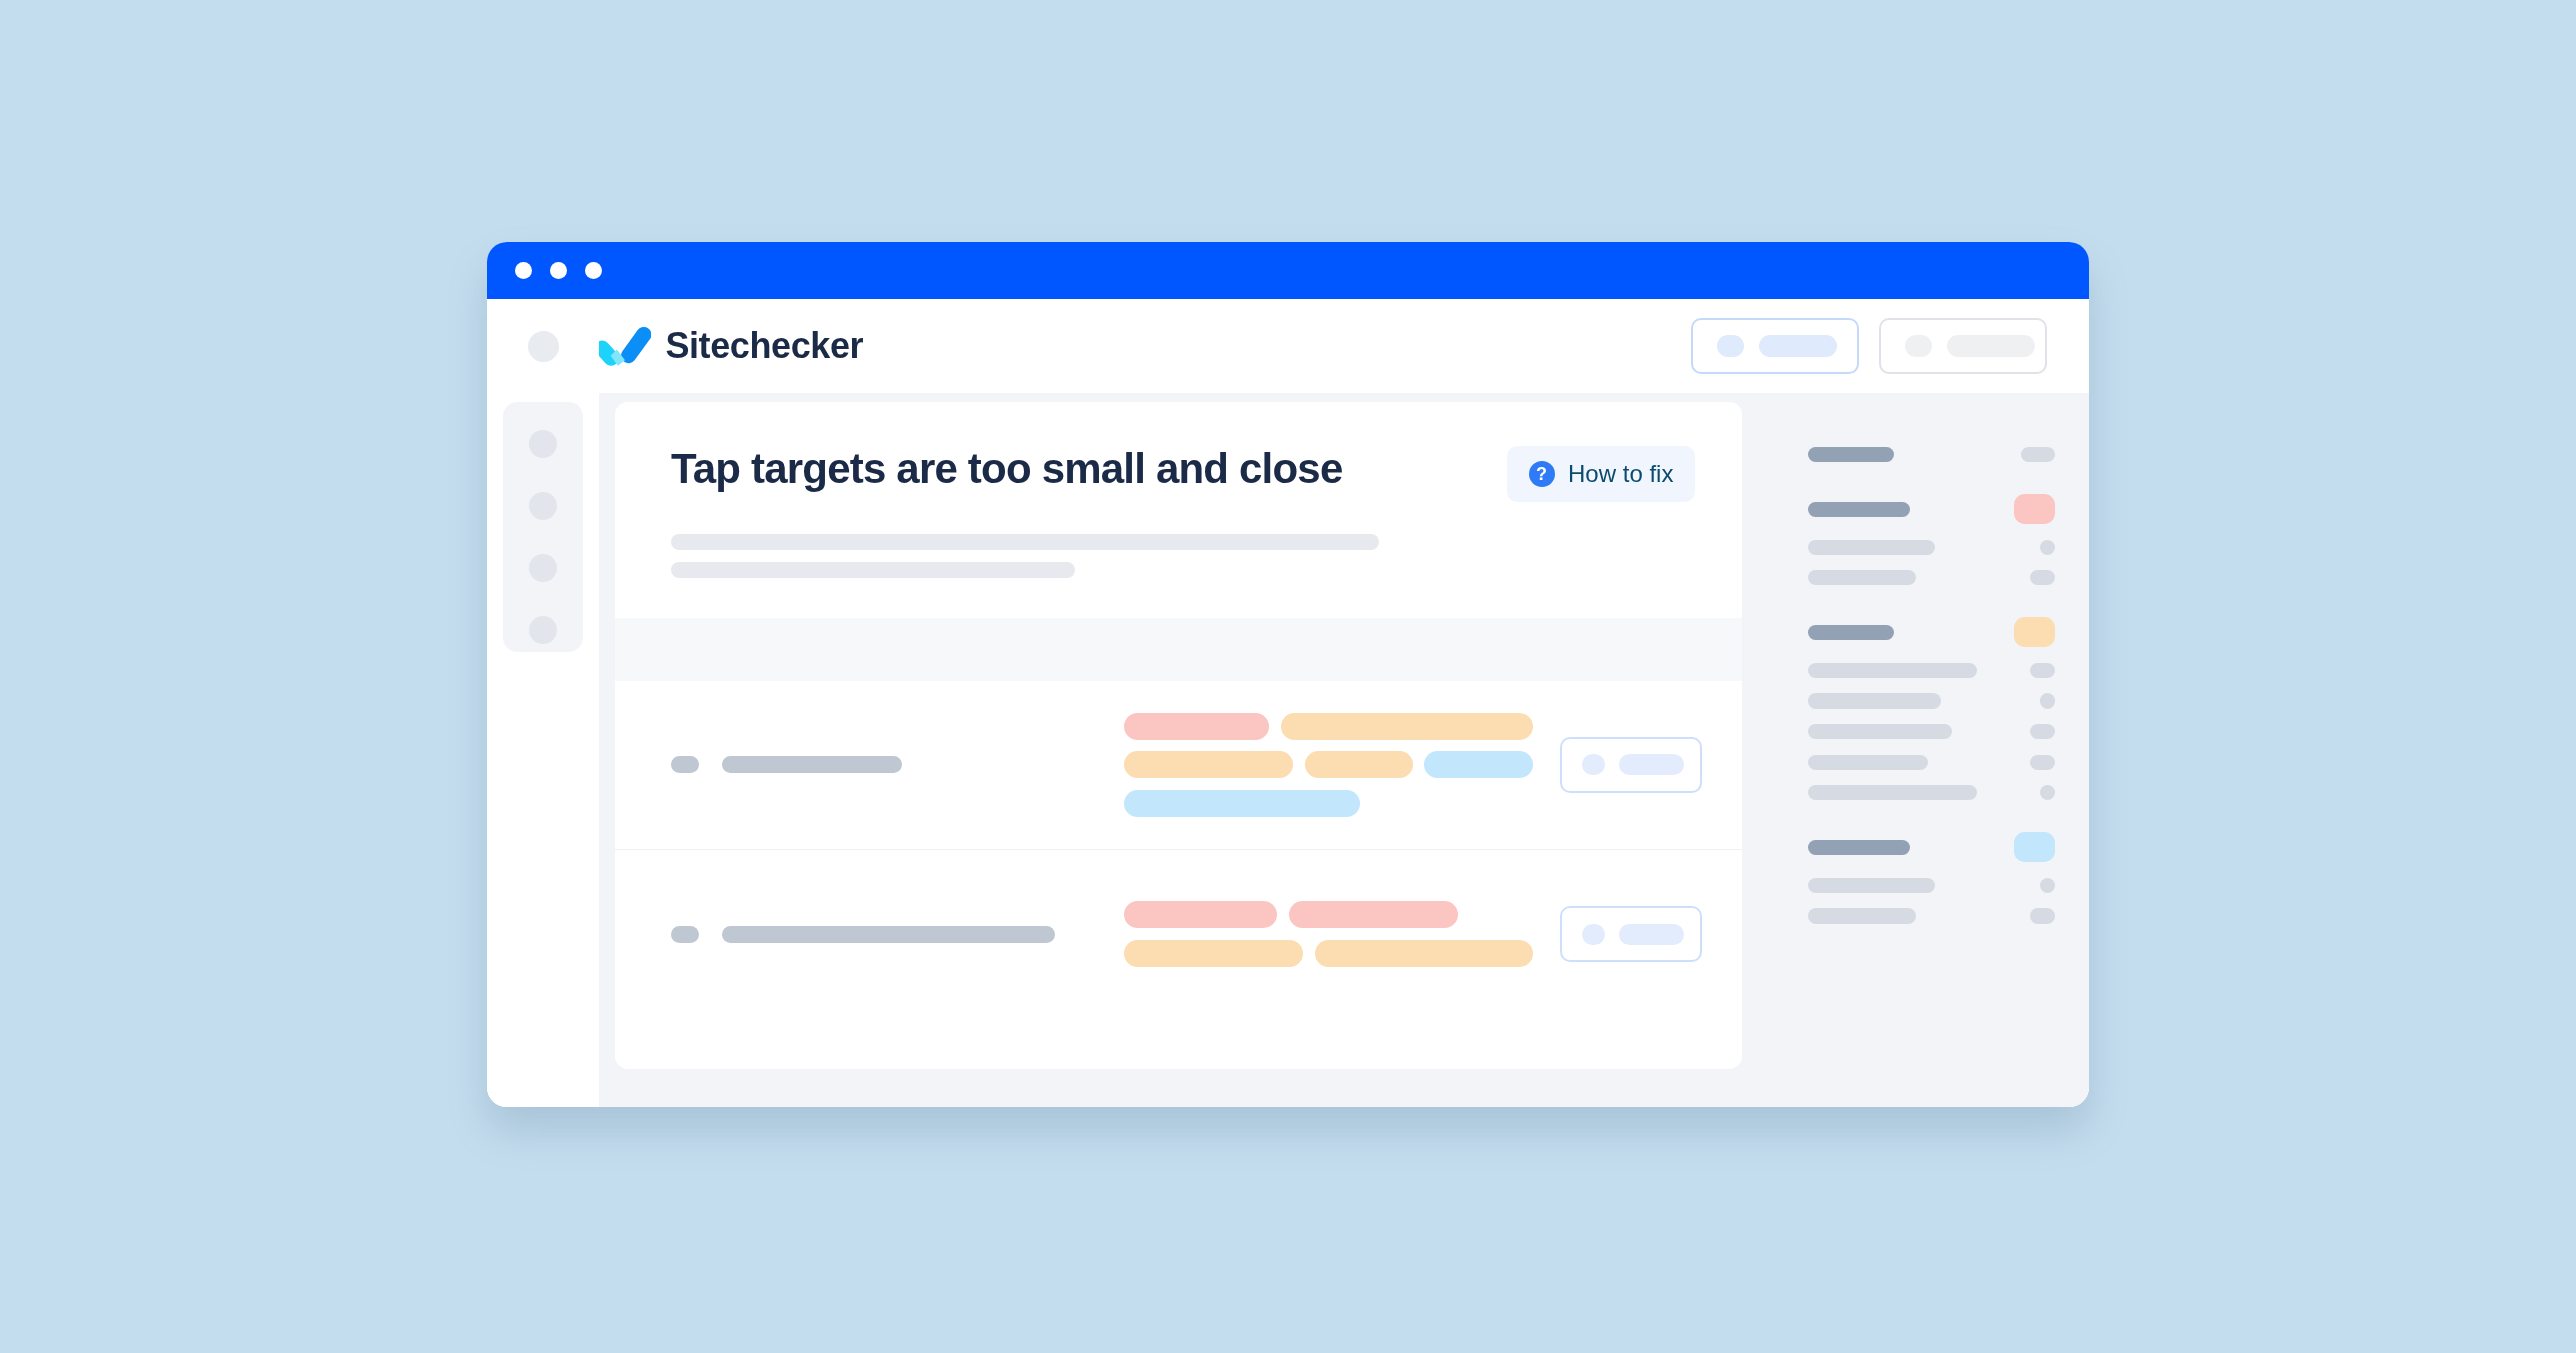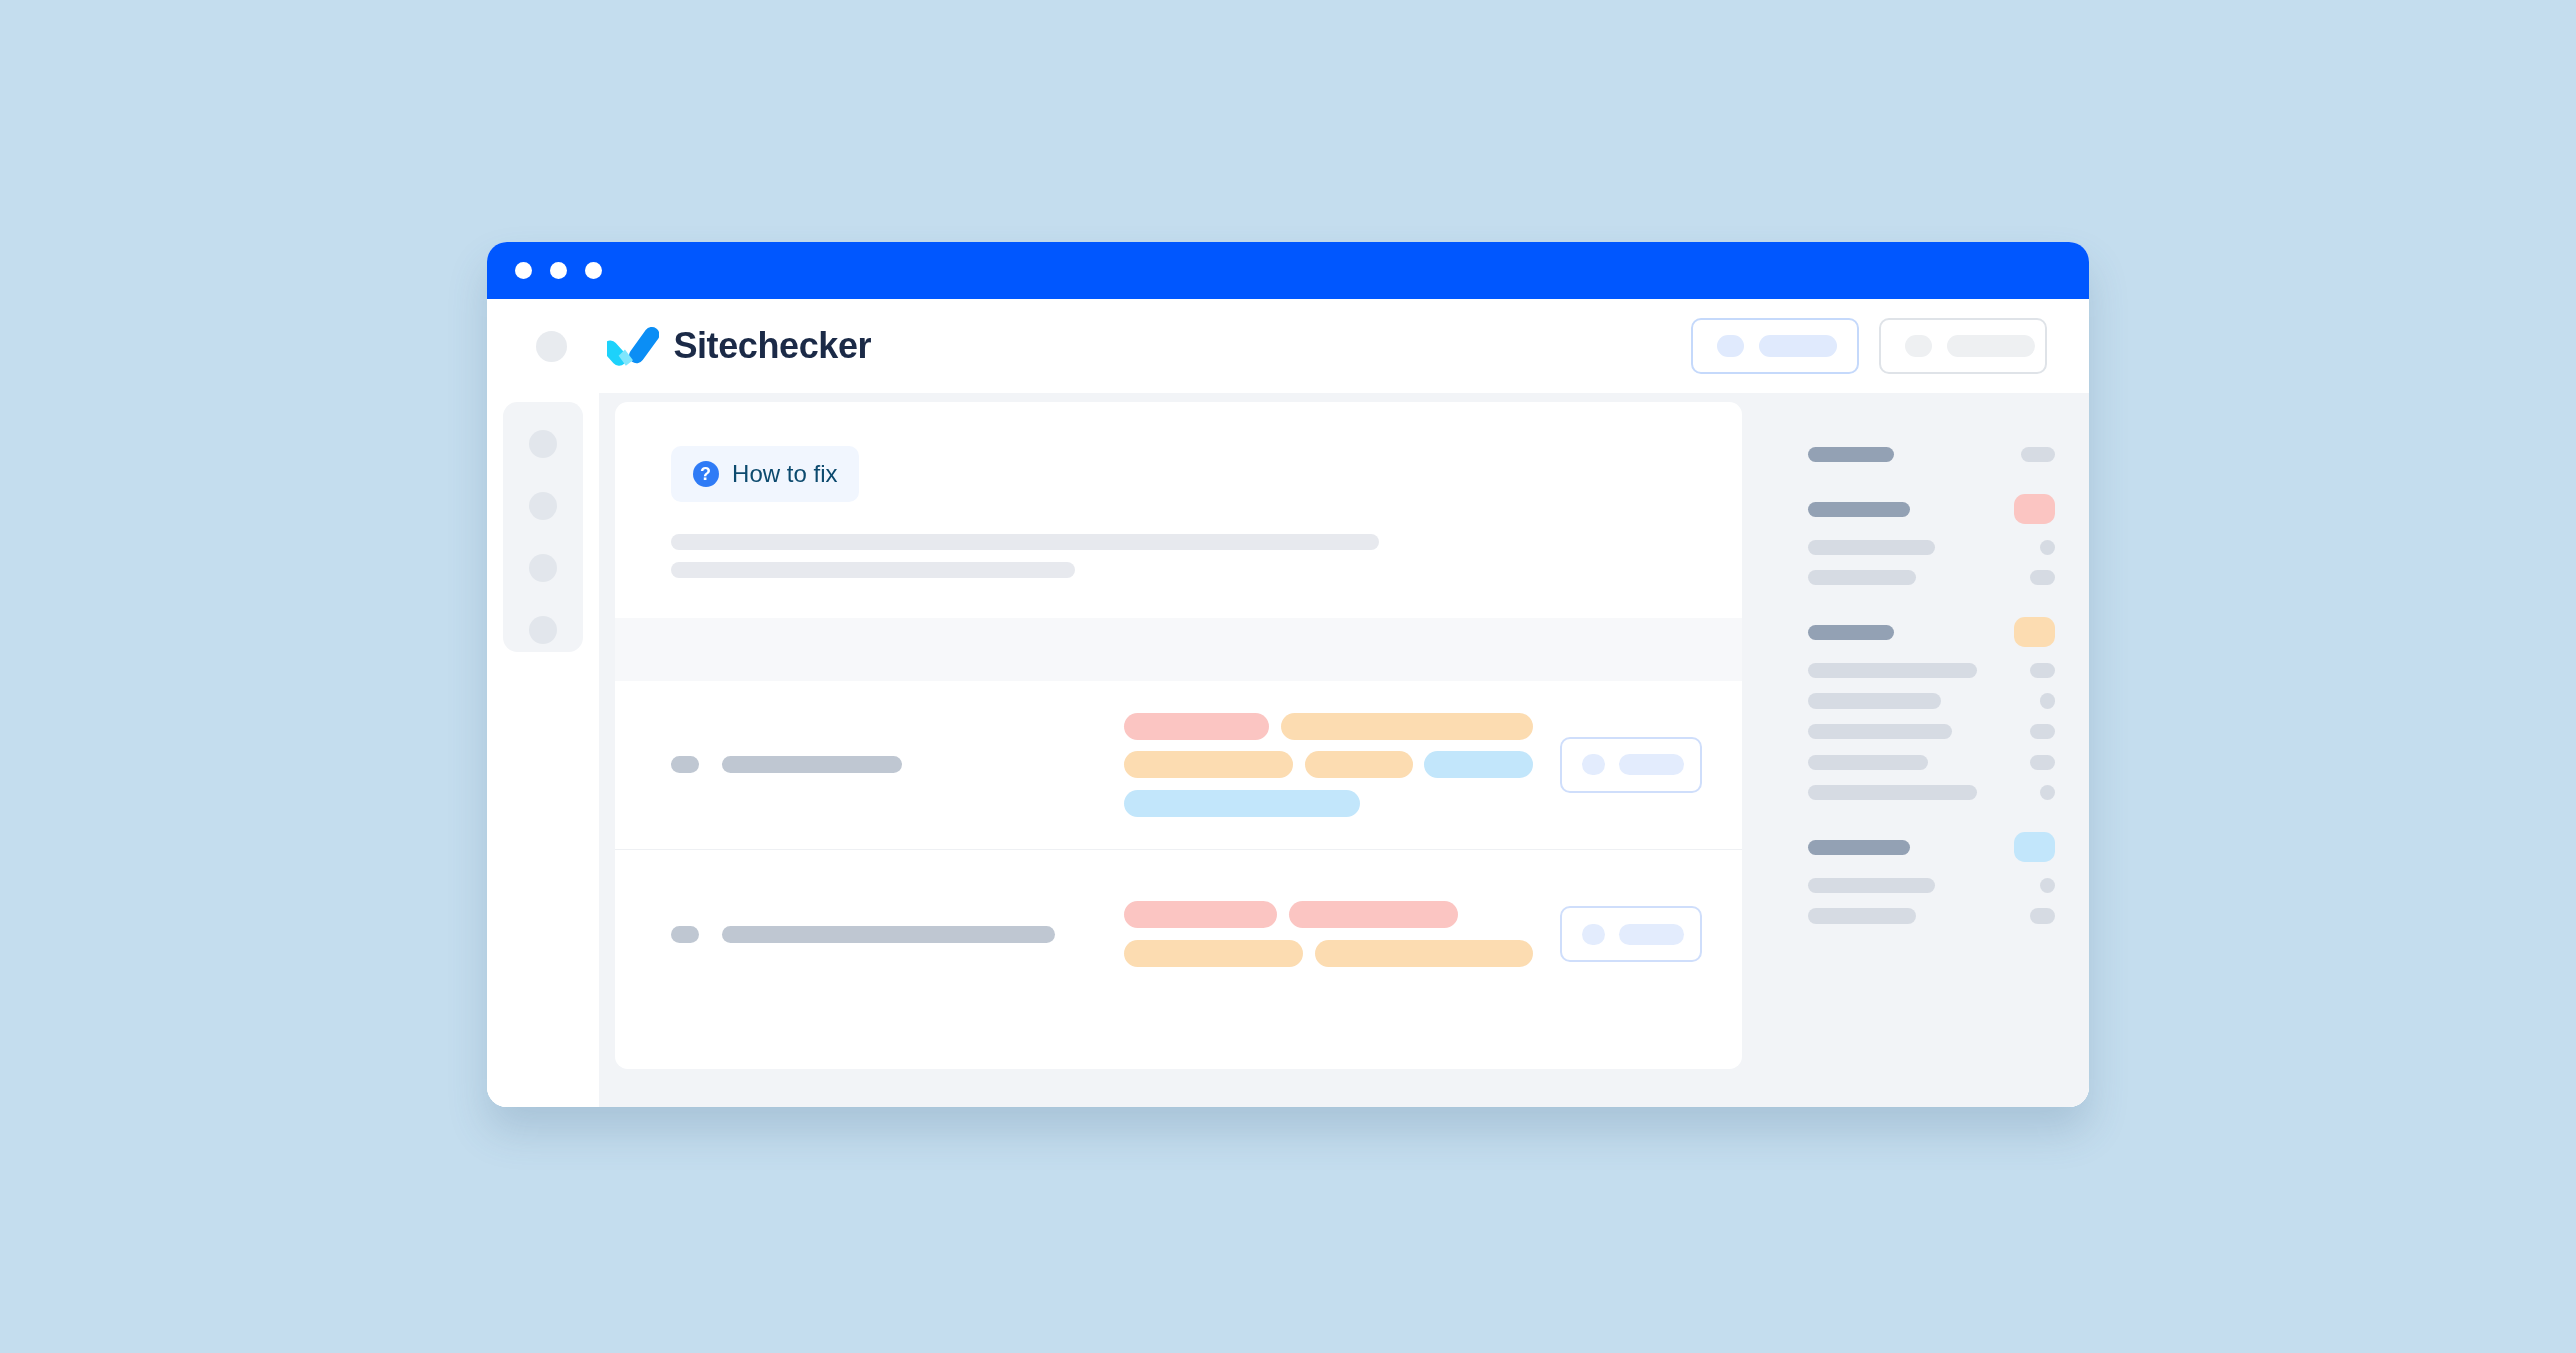--- a/index.html
+++ b/index.html
@@ -42,21 +42,21 @@
     border-radius: 50%;
     background: #ffffff;
   }
 
   
   .appheader {
     height: 94px;
     background: #ffffff;
     display: flex;
     align-items: center;
-    padding: 0 28px 0 8px;
+    padding: 0 28px 0 0;
     position: relative;
   }
   .header-avatar-slot {
     width: 112px;
     display: flex;
     justify-content: center;
     align-items: center;
   }
   .avatar-circle {
     width: 31px;
@@ -364,20 +364,21 @@
         <span class="rail-circle"></span>
         <span class="rail-circle"></span>
       </div>
     </div>
 
     <div class="maincol">
       <div class="card">
 
         <div class="card-head">
           <div class="card-title-row">
+            <div class="card-title">Tap targets are too small and close</div>
             <div class="howtofix">
               <span class="q-icon">?</span>
               <span class="howtofix-label">How to fix</span>
             </div>
           </div>
           <div class="desc-bars">
             <span class="desc-bar" style="width:708px"></span>
             <span class="desc-bar" style="width:404px"></span>
           </div>
         </div>

